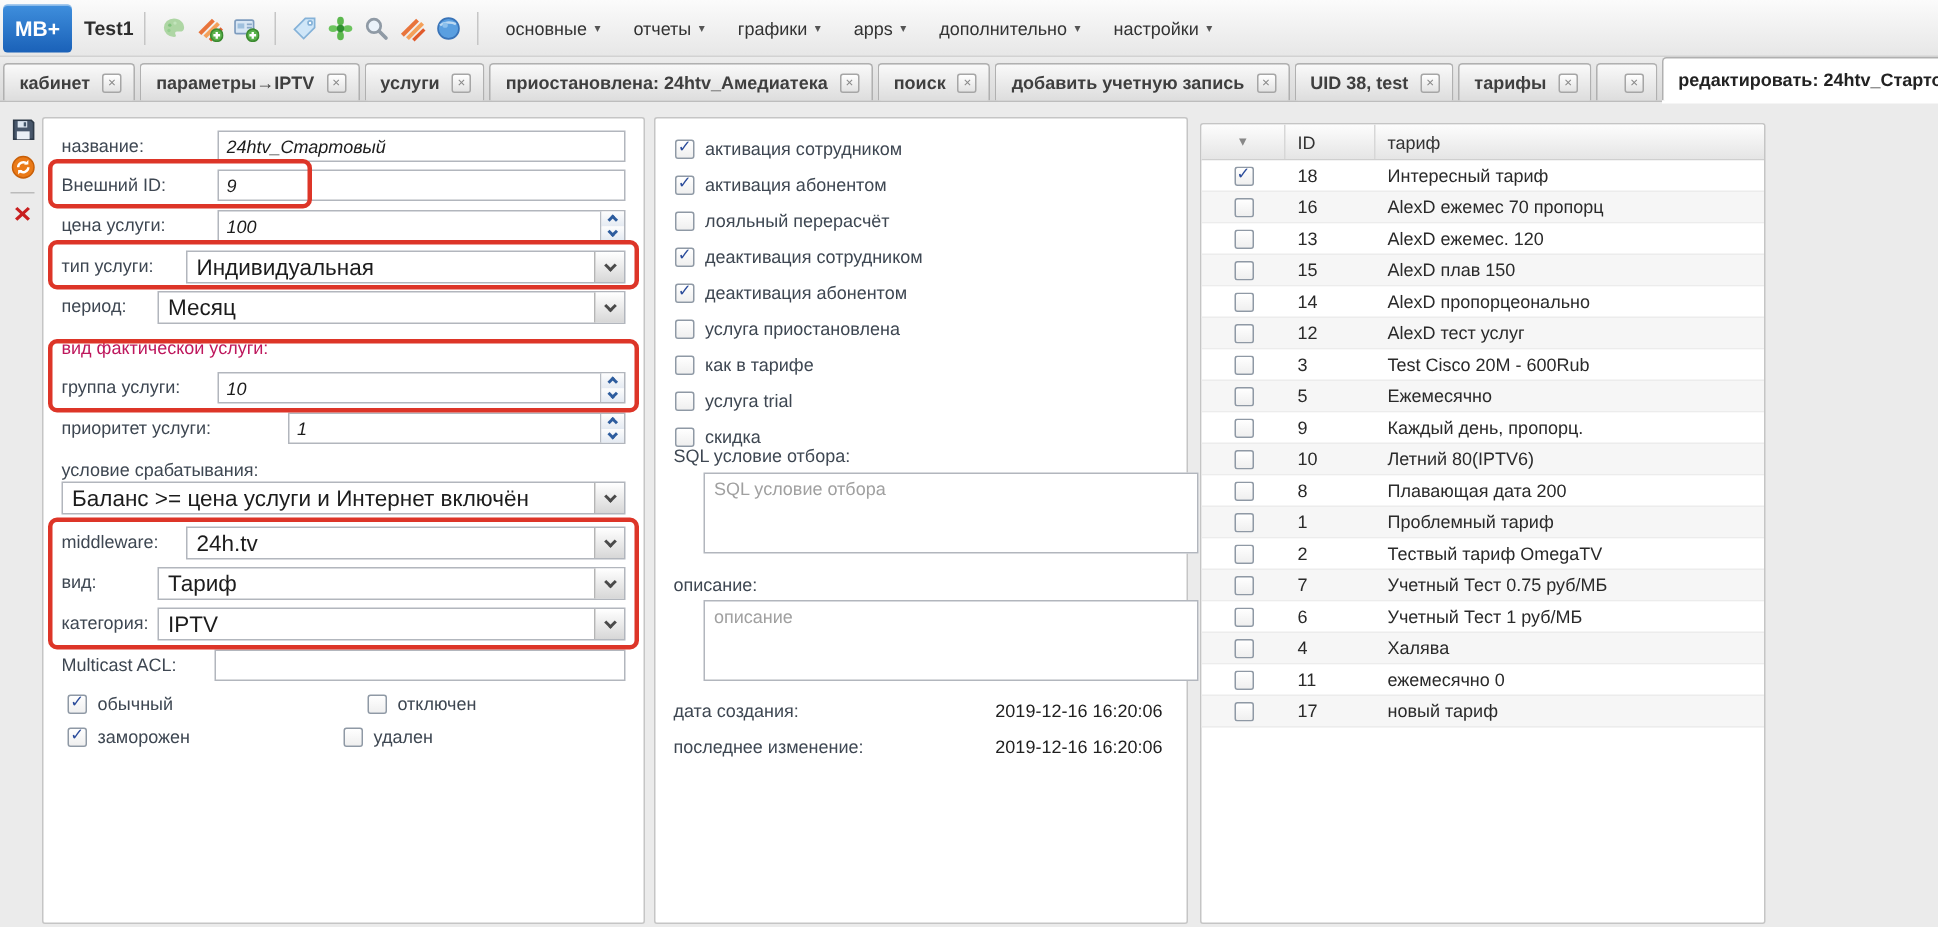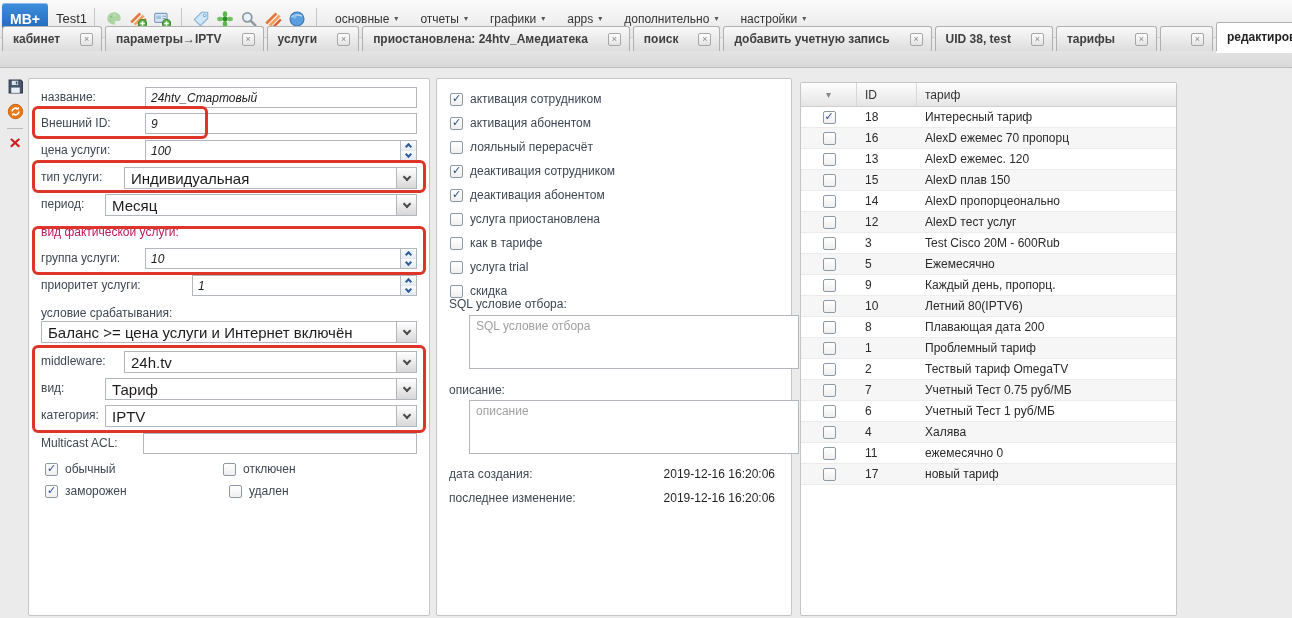--- a/index.html
+++ b/index.html
@@ -6,32 +6,32 @@
   body { font-family:"Liberation Sans","DejaVu Sans",sans-serif; background:#d8d8d8; }
   .stage { position:relative; width:1292px; height:618px; overflow:hidden; background:#ebebeb; }
 
   
   .topbar { position:absolute; left:0; top:0; width:1292px; height:38px;
     background:linear-gradient(#fbfbfb,#e7e7e7); border-bottom:1px solid #d2d2d2;
     display:flex; align-items:center; }
   .logo { margin:2px 0 2px 2px; width:46px; height:32px; border-radius:3px;
     background:linear-gradient(#3f8fdd,#1a61b8); color:#fff; font-weight:bold; font-size:14px;
     display:flex; align-items:center; justify-content:center; box-shadow:inset 0 1px 0 rgba(255,255,255,.4); }
-  .appname { margin-left:8px; font-weight:normal; font-size:13px; color:#2e2e2e; }
+  .appname { margin-left:8px; font-weight:bold; font-size:13px; color:#2e2e2e; }
   .vsep { width:1px; height:22px; background:#c6c6c6; margin:0 7px; }
   .tbtn { width:24px; height:24px; display:flex; align-items:center; justify-content:center; border-radius:3px; }
   .tbtn svg { width:18px; height:18px; }
   .menu-item { display:flex; align-items:center; padding:0 11px; height:38px; font-size:12px; color:#333; cursor:default; }
   .menu-item .caret { font-size:8px; color:#555; margin-left:5px; }
 
   
   .tabbar { position:absolute; left:0; top:38px; width:1292px; height:30px;
     background:linear-gradient(#ececec,#d9d9d9); border-bottom:1px solid #bdbdbd;
     display:flex; align-items:flex-end; gap:3px; padding-left:2px; }
-  .tab { display:flex; align-items:center; gap:20px; height:25px; margin-bottom:16px;
+  .tab { display:flex; align-items:center; gap:8px; height:25px; margin-bottom:0;
     padding:0 8px 0 10px; border:1px solid #b0b0b0; border-bottom:none; border-radius:3px 3px 0 0;
     background:linear-gradient(#f9f9f9,#dddddd); font-size:12px; font-weight:bold; color:#3f3f3f; white-space:nowrap; }
   .tab.active { background:#fff; height:29px; box-shadow:0 2px 0 #ffffff; position:relative; z-index:2; color:#222; }
   .tab-close { width:13px; height:13px; border:1px solid #a6a6a6; border-radius:2px;
     background:linear-gradient(#ffffff,#e2e2e2); color:#8a8a8a; font-size:9px; line-height:11px;
     text-align:center; font-weight:normal; }
 
   
   .content { position:absolute; left:0; top:68px; width:1292px; height:550px; background:#ebebeb; }
   .panel { position:absolute; background:#fff; border:1px solid #c5c5c5; border-radius:2px; }
@@ -413,21 +413,21 @@
         <span class="flabel">Multicast ACL:</span>
         <input class="tinput" style="left: 114px; width: 274px;" value="">
       </div>
 
       <div class="cbrow" style="left:16px;top:382px">
         <span class="cb checked">
             <span class="tick">✓</span>
           </span>
         <span class="cb-label">обычный</span>
       </div>
-      <div class="cbrow" style="left:194px;top:382px">
+      <div class="cbrow" style="left:216px;top:382px">
         <span class="cb"></span>
         <span class="cb-label">отключен</span>
       </div>
       <div class="cbrow" style="left:16px;top:404px">
         <span class="cb checked">
             <span class="tick">✓</span>
           </span>
         <span class="cb-label">заморожен</span>
       </div>
       <div class="cbrow" style="left:200px;top:404px">

